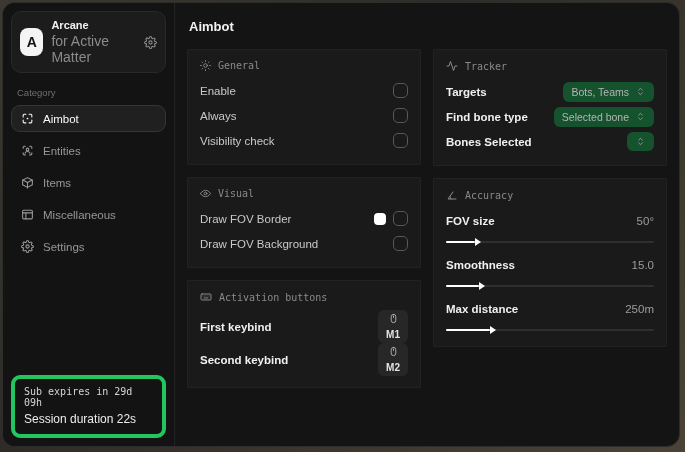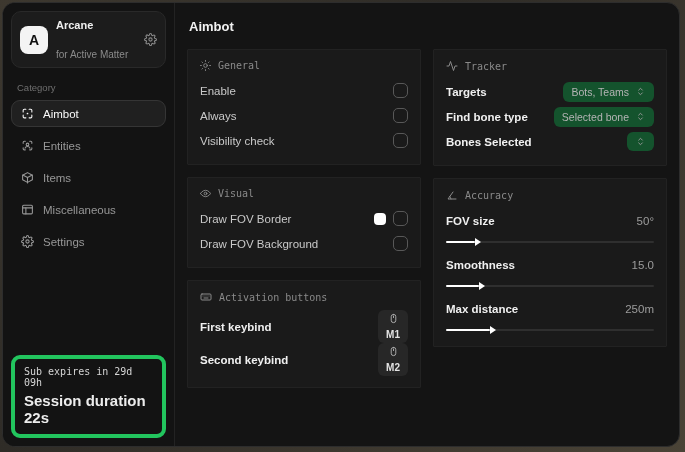--- a/index.html
+++ b/index.html
@@ -16,35 +16,35 @@
   
   .sidebar { width:172px; min-width:172px; background:#131313;
     border-right:1px solid #232323; padding:8px; display:flex; flex-direction:column; }
 
   .brand { background:#1c1c1c; border:1px solid #292929; border-radius:10px;
     padding:7px 8px; display:flex; align-items:center; gap:8px; }
   .logo { width:28px; height:28px; background:#f4f4f4; border-radius:8px;
     color:#111; font-weight:700; font-size:14px; display:flex; align-items:center; justify-content:center; }
   .brand-text { display:flex; flex-direction:column; }
   .app-name { font-size:11px; font-weight:700; color:#f0f0f0; }
-  .app-sub { font-size:10px; color:#8b8b8b; margin-top:18px; }
+  .app-sub { font-size:14px; color:#8b8b8b; margin-top:2px; }
   .brand-gear { margin-left:auto; color:#8b8b8b; display:flex; cursor:pointer; }
 
   .cat-label { font-size:9.5px; color:#6f6f6f; margin:14px 6px 7px; }
 
   .nav-item { display:flex; align-items:center; gap:9px; padding:6px 9px;
     border-radius:9px; font-size:11.5px; color:#979797; border:1px solid transparent;
     margin-bottom:5px; cursor:pointer; }
   .nav-item.active { background:#202020; border-color:#353535; color:#fafafa; }
   .nav-item .ic { display:flex; }
 
   .sub-card { margin-top:auto; border:4px solid #22c55e; border-radius:9px;
     padding:7px 9px 8px; display:flex; flex-direction:column; gap:4px; }
   .sub-expires { font-family:"DejaVu Sans Mono", monospace; font-size:10px; color:#d6d6d6; }
-  .sess { font-size:15px; font-weight:700; color:#ececec; }
+  .sess { font-size:12px; font-weight:400; color:#ececec; }
 
   
   .main { flex:1; padding:13px 12px 13px 12px; display:flex; flex-direction:column; overflow:hidden; }
   .page-title { font-size:13px; font-weight:700; color:#f2f2f2; margin:3px 0 15px 2px; }
   .cols { display:flex; gap:12px; align-items:flex-start; }
   .col { flex:1; display:flex; flex-direction:column; gap:12px; min-width:0; }
 
   .card { background:#1a1a1a; border:1px solid #222222; border-radius:1px;
     padding:10px 12px 11px; }
   .card-head { display:flex; align-items:center; gap:7px; color:#8a8a8a;

